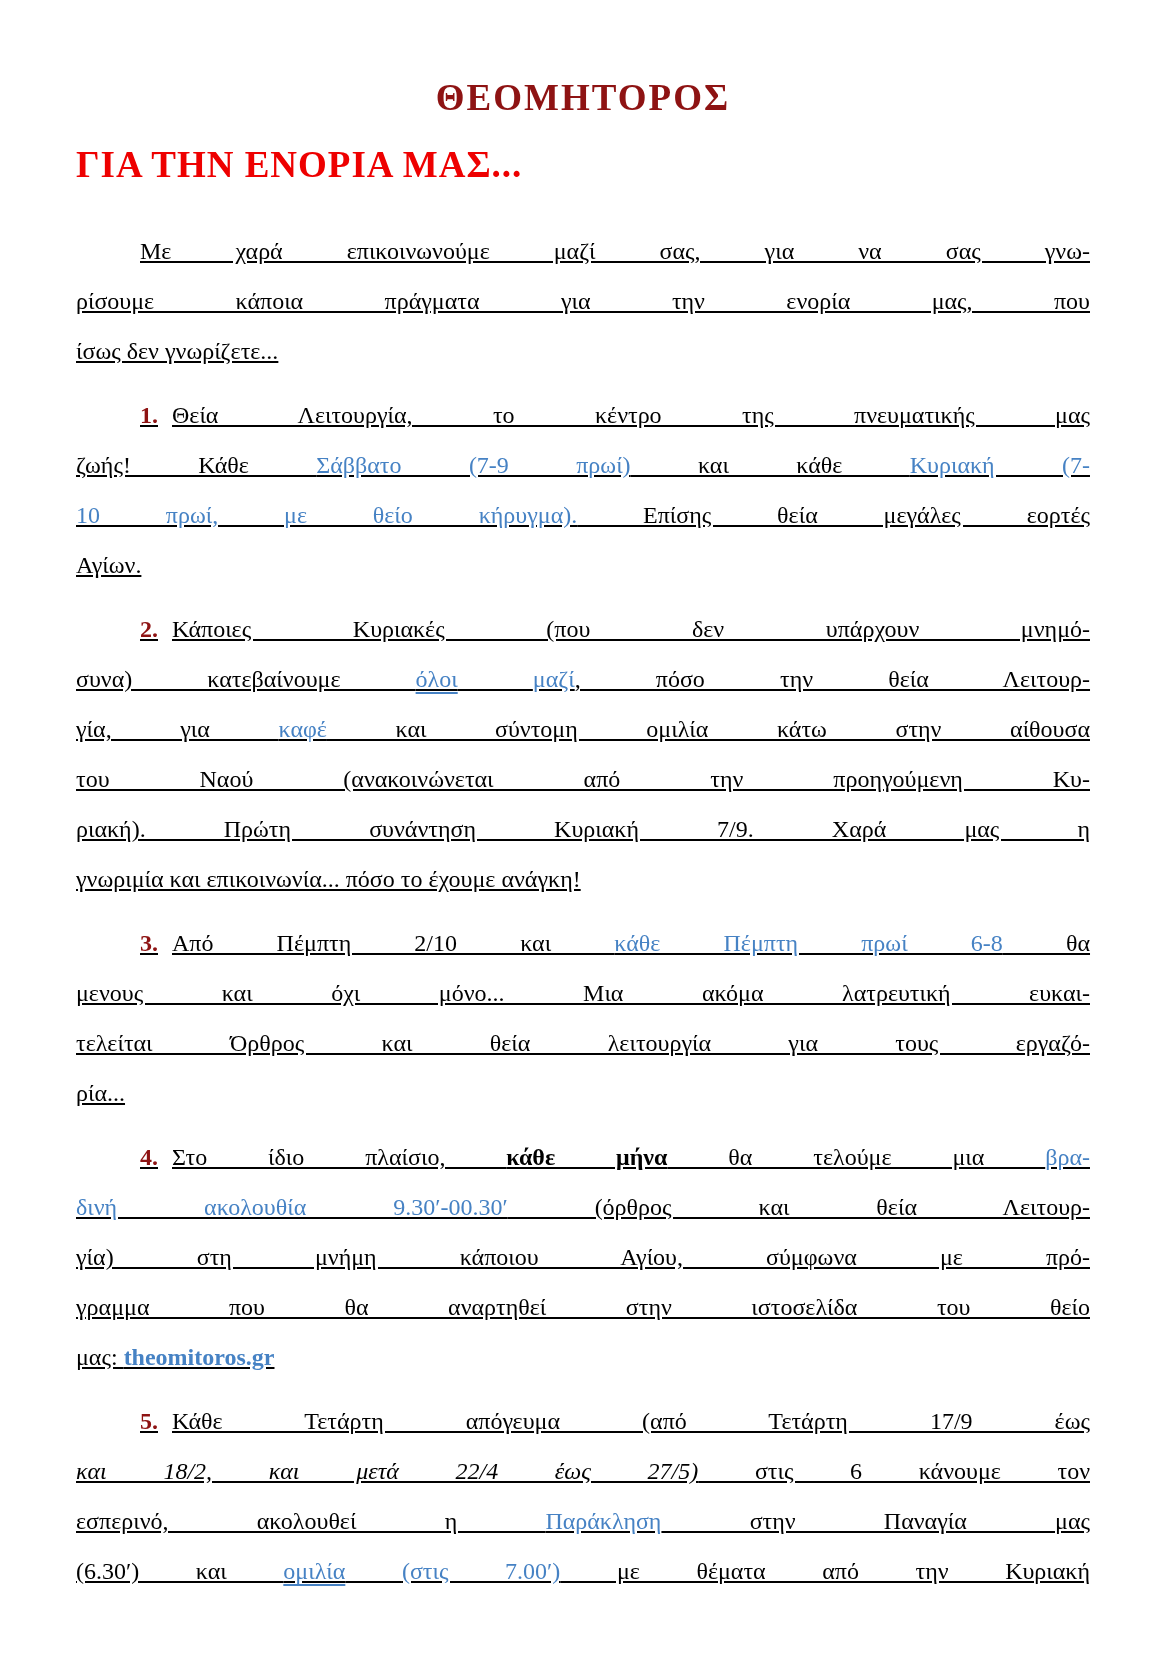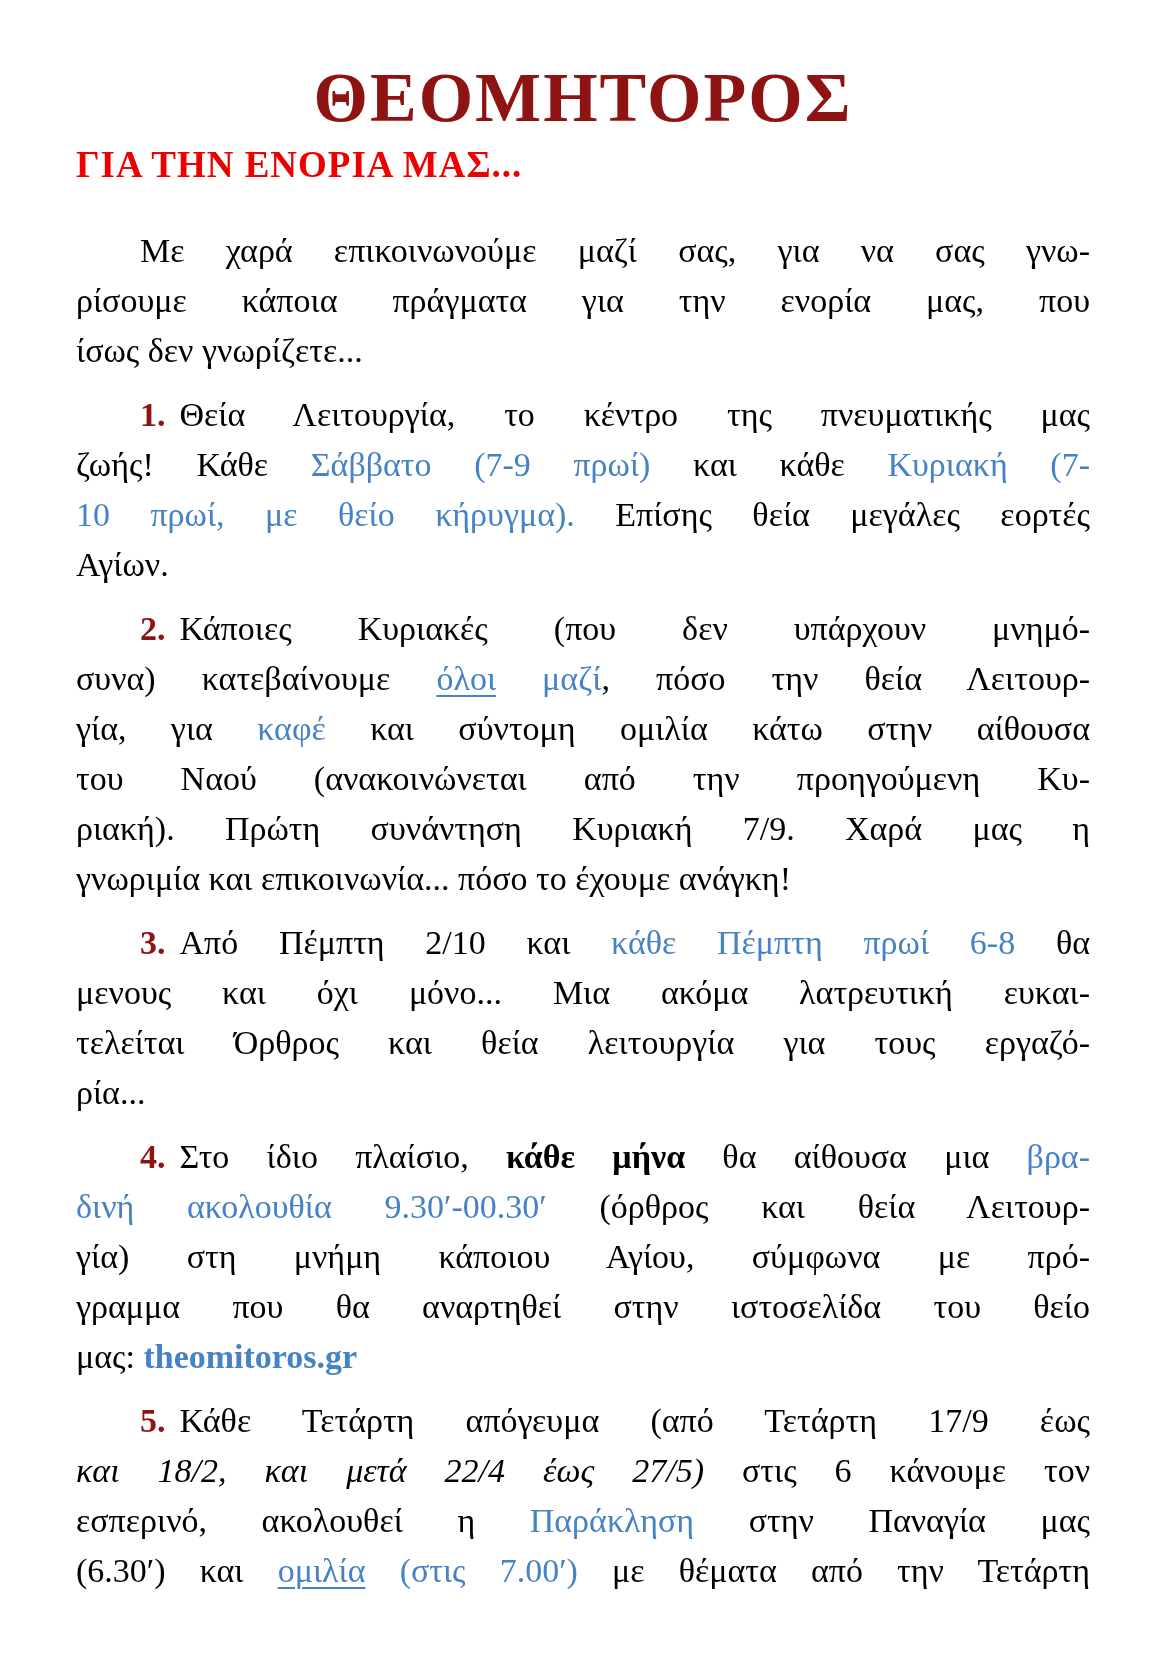--- a/index.html
+++ b/index.html
@@ -16,44 +16,45 @@
     background: var(--page-bg, #ffffff);
     color: var(--body-text, #000000);
     font-family: "Liberation Serif", "DejaVu Serif", serif;
     padding: 64px 76px 0 76px;
     overflow: hidden;
   }
   .title {
     text-align: center;
     color: var(--title-red, #8e1313);
     font-weight: bold;
-    font-size: 70px;
+    font-size: 37px;
     line-height: 68px;
     letter-spacing: 2px;
   }
   .subtitle {
     text-align: left;
     color: var(--subtitle-red, #ee0000);
     font-weight: bold;
     font-size: 37px;
     line-height: 46px;
     margin-top: 10px;
     letter-spacing: 1px;
   }
   .doc-body {
     margin-top: 38px;
   }
   .para {
     margin-bottom: 14px;
   }
   .tline {
-    font-size: 34px;
+    font-size: 24px;
     line-height: 50px;
     text-align: justify;
     text-align-last: justify;
+    text-decoration: underline;
   }
   .tline.end {
     text-align-last: left;
   }
   .tline.first {
     text-indent: 64px;
   }
   .run.num {
     color: var(--title-red, #8e1313);
     font-weight: bold;
@@ -96,26 +97,26 @@
         <div class="tline"><span class="run">ριακή). Πρώτη συνάντηση Κυριακή 7/9. Χαρά μας η</span></div>
         <div class="tline end"><span class="run">γνωριμία και επικοινωνία... πόσο το έχουμε ανάγκη!</span></div>
       </div>
       <div class="para">
         <div class="tline first"><span class="run num">3.</span><span class="run">Από Πέμπτη 2/10 και </span><span class="run blue">κάθε Πέμπτη πρωί 6-8</span><span class="run"> θα</span></div>
         <div class="tline"><span class="run">μενους και όχι μόνο... Μια ακόμα λατρευτική ευκαι-</span></div>
         <div class="tline"><span class="run">τελείται Όρθρος και θεία λειτουργία για τους εργαζό-</span></div>
         <div class="tline end"><span class="run">ρία...</span></div>
       </div>
       <div class="para">
-        <div class="tline first"><span class="run num">4.</span><span class="run">Στο ίδιο πλαίσιο, </span><span class="run bold">κάθε μήνα</span><span class="run"> θα αίθουσα μια </span><span class="run blue">βρα-</span></div>
+        <div class="tline first"><span class="run num">4.</span><span class="run">Στο ίδιο πλαίσιο, </span><span class="run bold">κάθε μήνα</span><span class="run"> θα τελούμε μια </span><span class="run blue">βρα-</span></div>
         <div class="tline"><span class="run blue">δινή ακολουθία 9.30′-00.30′</span><span class="run"> (όρθρος και θεία Λειτουρ-</span></div>
         <div class="tline"><span class="run">γία) στη μνήμη κάποιου Αγίου, σύμφωνα με πρό-</span></div>
         <div class="tline"><span class="run">γραμμα που θα αναρτηθεί στην ιστοσελίδα του θείο</span></div>
         <div class="tline end"><span class="run">μας: </span><span class="run bluebold">theomitoros.gr</span></div>
       </div>
       <div class="para">
         <div class="tline first"><span class="run num">5.</span><span class="run">Κάθε Τετάρτη απόγευμα (από Τετάρτη 17/9 έως</span></div>
         <div class="tline"><span class="run it">και 18/2, και μετά 22/4 έως 27/5)</span><span class="run"> στις 6 κάνουμε τον</span></div>
         <div class="tline"><span class="run">εσπερινό, ακολουθεί η </span><span class="run blue">Παράκληση</span><span class="run"> στην Παναγία μας</span></div>
-        <div class="tline"><span class="run">(6.30′) και </span><span class="run blueu">ομιλία</span><span class="run"> </span><span class="run blue">(στις 7.00′)</span><span class="run"> με θέματα από την Τετάρτη</span></div>
+        <div class="tline"><span class="run">(6.30′) και </span><span class="run blueu">ομιλία</span><span class="run"> </span><span class="run blue">(στις 7.00′)</span><span class="run"> με θέματα από την Κυριακή</span></div>
       </div>
     </div>
 </div>
 
 </body></html>

